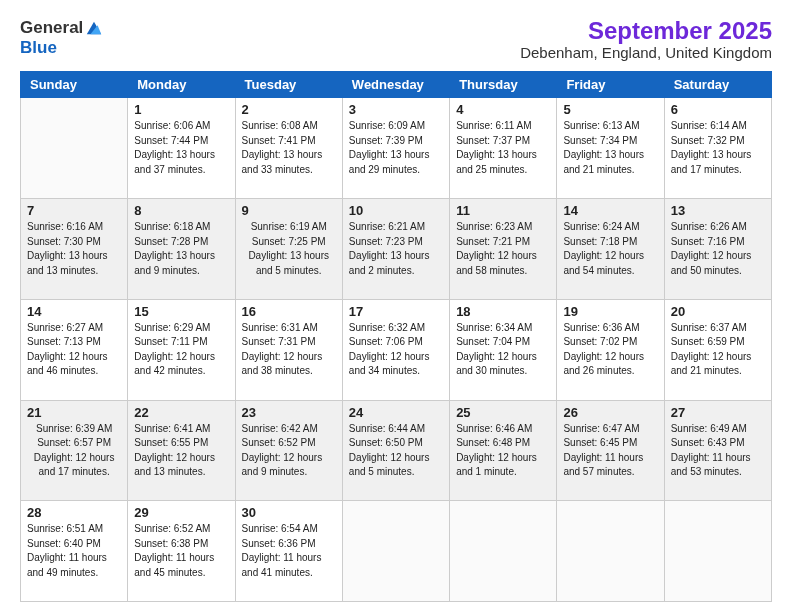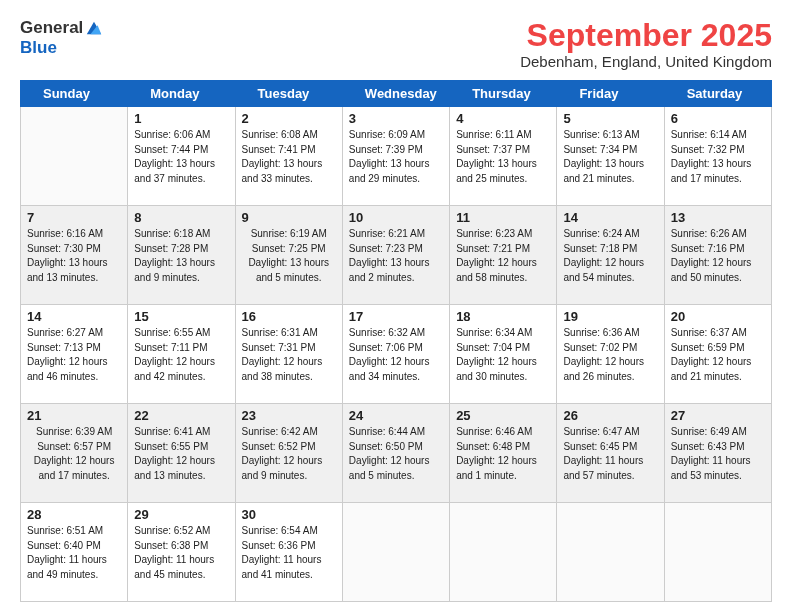--- a/index.html
+++ b/index.html
@@ -44,40 +44,40 @@
     }
     .logo-icon {
       width: 18px;
       height: 18px;
       margin-left: 2px;
     }
     .title-block {
       text-align: right;
     }
     .month-title {
-      font-size: 32px;
-      font-weight: bold;
-      color: #ef4444;
+      font-size: 24px;
+      font-weight: bold;
+      color: #6d28d9;
       line-height: 1.1;
     }
     .location {
       font-size: 15px;
       color: #333;
     }
     .calendar {
       flex: 1;
       border-collapse: collapse;
       width: 100%;
       table-layout: fixed;
     }
     .calendar th {
       background-color: #1565c0;
       color: #fff;
       text-align: left;
-      padding: 5px 22px;
+      padding: 5px 9px;
       font-size: 13px;
       font-weight: bold;
       border: 1px solid #1565c0;
     }
     .calendar td {
       border: 1px solid #ccc;
       vertical-align: top;
       padding: 4px 6px;
       font-size: 10.2px;
       color: #222;
@@ -243,21 +243,21 @@
         <tr>
           <td>
             <span class="day-num">14</span>
             <div class="day-info" style="white-space: pre-line;">Sunrise: 6:27 AM
 Sunset: 7:13 PM
 Daylight: 12 hours
 and 46 minutes.</div>
           </td>
           <td>
             <span class="day-num">15</span>
-            <div class="day-info" style="white-space: pre-line;">Sunrise: 6:55 AM
+            <div class="day-info" style="white-space: pre-line;">Sunrise: 6:29 AM
 Sunset: 7:11 PM
 Daylight: 12 hours
 and 42 minutes.</div>
           </td>
           <td>
             <span class="day-num">16</span>
             <div class="day-info" style="white-space: pre-line;">Sunrise: 6:31 AM
 Sunset: 7:31 PM
 Daylight: 12 hours
 and 38 minutes.</div>

